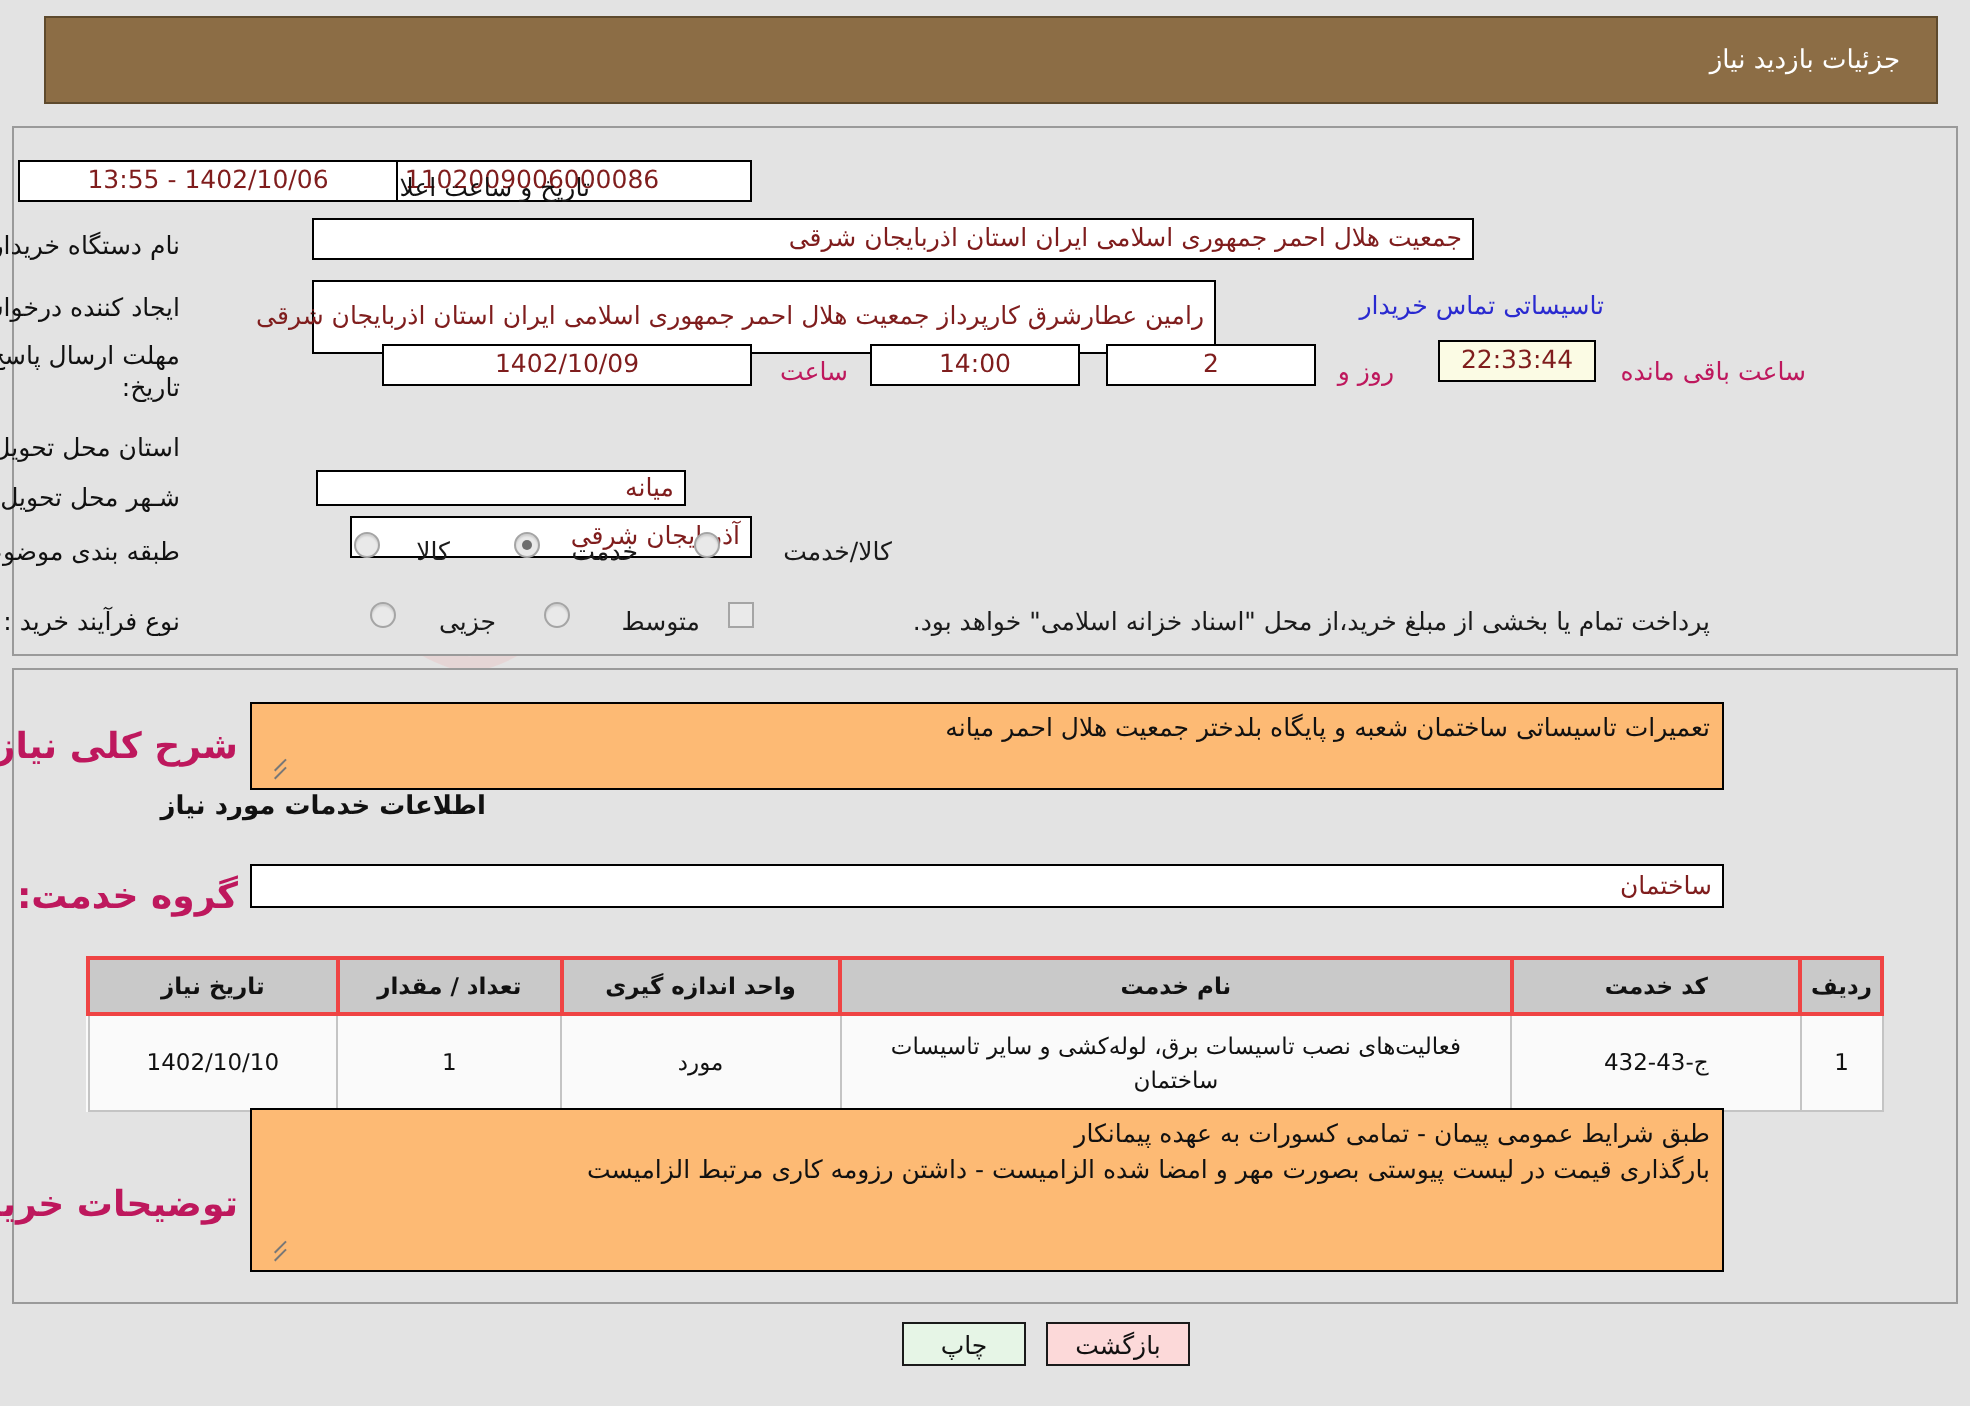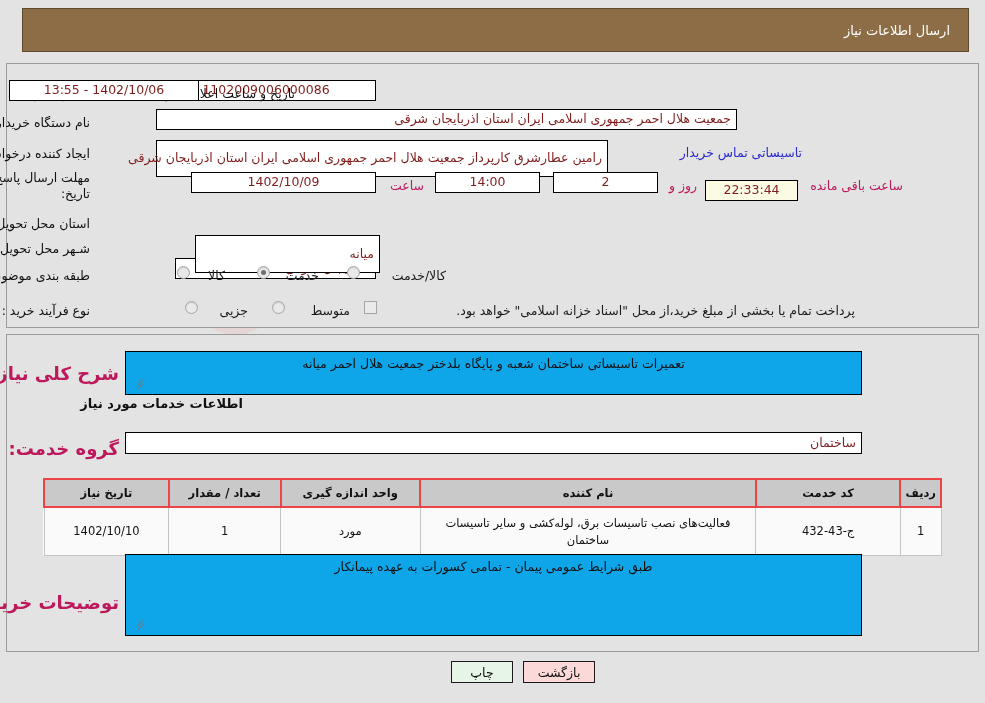--- a/index.html
+++ b/index.html
@@ -136,27 +136,27 @@
   .checkbox {
     position: absolute;
     width: 13px; height: 13px;
     background: #eaeaea;
     border: 1px solid #a5a5a5;
   }
 
   
   .ta {
     position: absolute;
-    background: #0ea5e9;
+    background: #fdba74;
     border: 1px solid #000000;
     font-size: 12.5px;
     color: #111;
     padding: 3px 6px 0 6px;
     line-height: 1.45;
-    text-align: center;
+    text-align: right;
     overflow: hidden;
   }
   .ta .grip {
     position: absolute;
     left: 2px; bottom: 1px;
     width: 10px; height: 10px;
     pointer-events: none;
   }
   .ta .grip i {
     display: block;
@@ -234,21 +234,21 @@
 
 <div id="watermark">
   <svg class="wm-shield" viewBox="0 0 100 100">
     <path d="M50 4 L94 20 L94 52 C94 76 74 92 50 98 C26 92 6 76 6 52 L6 20 Z" fill="none" stroke="#e8c9c9" stroke-width="7"></path>
     <path d="M28 46 L46 68 L76 28" fill="none" stroke="#e8b9b9" stroke-width="11" stroke-linecap="round" stroke-linejoin="round"></path>
   </svg>
   <div class="wm-text">AriaTender.net</div>
 </div>
 
 <div class="titlebar">
-  <span>ارسال اطلاعات نیاز</span>
+  <span>جزئیات بازدید نیاز</span>
 </div>
 
 <div class="panel" id="panel-top"></div>
 
 <div class="lbl" style="right:895px; top:86px; z-index:4;">شماره نیاز:</div>
 <div class="fld center" style="right:609px; top:80px; width:220px; height:21px; z-index:4;">1102009006000086</div>
 
 <div class="lbl" style="right:690px; top:86px; z-index:4;">تاریخ و ساعت اعلان عمومی:</div>
 <div class="fld center" style="right:786px; top:80px; width:190px; height:21px; z-index:4;">1402/10/06 - 13:55</div>
 
@@ -262,28 +262,28 @@
 <div class="lbl" style="right:895px; top:170px; line-height:1.35; z-index:4;">
   <span>مهلت ارسال پاسخ: تا تاریخ:</span>
 </div>
 <div class="lbl" style="right:895px; top:186px; z-index:4;">تاریخ:</div>
 
 <div class="fld center" style="right:609px; top:172px; width:185px; height:21px; z-index:4;">1402/10/09</div>
 <div class="statictext" style="right:561px; top:178px; z-index:4;">ساعت</div>
 <div class="fld center" style="right:445px; top:172px; width:105px; height:21px; z-index:4;">14:00</div>
 <div class="fld center" style="right:327px; top:172px; width:105px; height:21px; z-index:4;">2</div>
 <div class="statictext" style="right:288px; top:178px; z-index:4;">روز و</div>
-<div class="fld center cream" style="right:187px; top:180px; width:93px; height:21px; z-index:4;">22:33:44</div>
+<div class="fld center cream" style="right:187px; top:170px; width:79px; height:21px; z-index:4;">22:33:44</div>
 <div class="statictext" style="right:82px; top:178px; z-index:4;">ساعت باقی مانده</div>
 
 <div class="lbl" style="right:895px; top:216px; z-index:4;">استان محل تحویل:</div>
 <div class="fld right" style="right:609px; top:210px; width:201px; height:21px; z-index:4;margin-top:48px;">آذربایجان شرقی</div>
 
 <div class="lbl" style="right:895px; top:241px; z-index:4;">شـهر محل تحویل:</div>
-<div class="fld right" style="right:605px; top:235px; width:185px; height:38px; z-index:4;">میانه</div>
+<div class="fld right" style="right:642px; top:235px; width:185px; height:18px; z-index:4;">میانه</div>
 
 <div class="lbl" style="right:895px; top:268px; z-index:4;">طبقه بندی موضوعی:</div>
 
 <div class="radio" style="right:795px; top:266px; z-index:4;"></div>
 <div class="radio-lbl" style="right:760px; top:268px; z-index:4;">کالا</div>
 
 <div class="radio checked" style="right:715px; top:266px; z-index:4;"></div>
 <div class="radio-lbl" style="right:666px; top:268px; z-index:4;">خدمت</div>
 
 <div class="radio" style="right:625px; top:266px; z-index:4;"></div>
@@ -314,41 +314,42 @@
 <div class="section-head" style="right:742px; top:396px; z-index:4;">اطلاعات خدمات مورد نیاز</div>
 
 <div class="field-label-bold" style="right:866px; top:438px; z-index:4;">گروه خدمت:</div>
 <div class="fld right" style="right:123px; top:432px; width:737px; height:22px; z-index:4;">ساختمان</div>
 
 <table id="items-table">
   <thead>
     <tr>
       <th style="width:40px;">ردیف</th>
       <th style="width:145px;">کد خدمت</th>
-      <th style="width:337px;">نام کننده</th>
+      <th style="width:337px;">نام خدمت</th>
       <th style="width:140px;">واحد اندازه گیری</th>
       <th style="width:112px;">تعداد / مقدار</th>
       <th style="width:125px;">تاریخ نیاز</th>
     </tr>
   </thead>
   <tbody>
     <tr>
       <td>1</td>
       <td>ج-43-432</td>
       <td>فعالیت‌های نصب تاسیسات برق، لوله‌کشی و سایر تاسیسات ساختمان</td>
       <td>مورد</td>
       <td>1</td>
       <td>1402/10/10</td>
     </tr>
   </tbody>
 </table>
 
 <div class="field-label-bold" style="right:866px; top:592px; z-index:4;">توضیحات خریدار:</div>
 <div class="ta" style="right:123px; top:554px; width:737px; height:82px; z-index:4;">
   <div>طبق شرایط عمومی پیمان - تمامی کسورات به عهده پیمانکار</div>
+  <div>بارگذاری قیمت در لیست پیوستی بصورت مهر و امضا شده الزامیست - داشتن رزومه کاری مرتبط الزامیست</div>
   <span class="grip">
     <i style="left:9px; top:2px; width:8px;"></i>
     <i style="left:9px; top:6px; width:8px;"></i>
   </span>
 </div>
 
 <div class="btn print" style="right:472px; top:661px; width:62px;">چاپ</div>
 <div class="btn back" style="right:390px; top:661px; width:72px;">بازگشت</div>
 
 </body></html>

